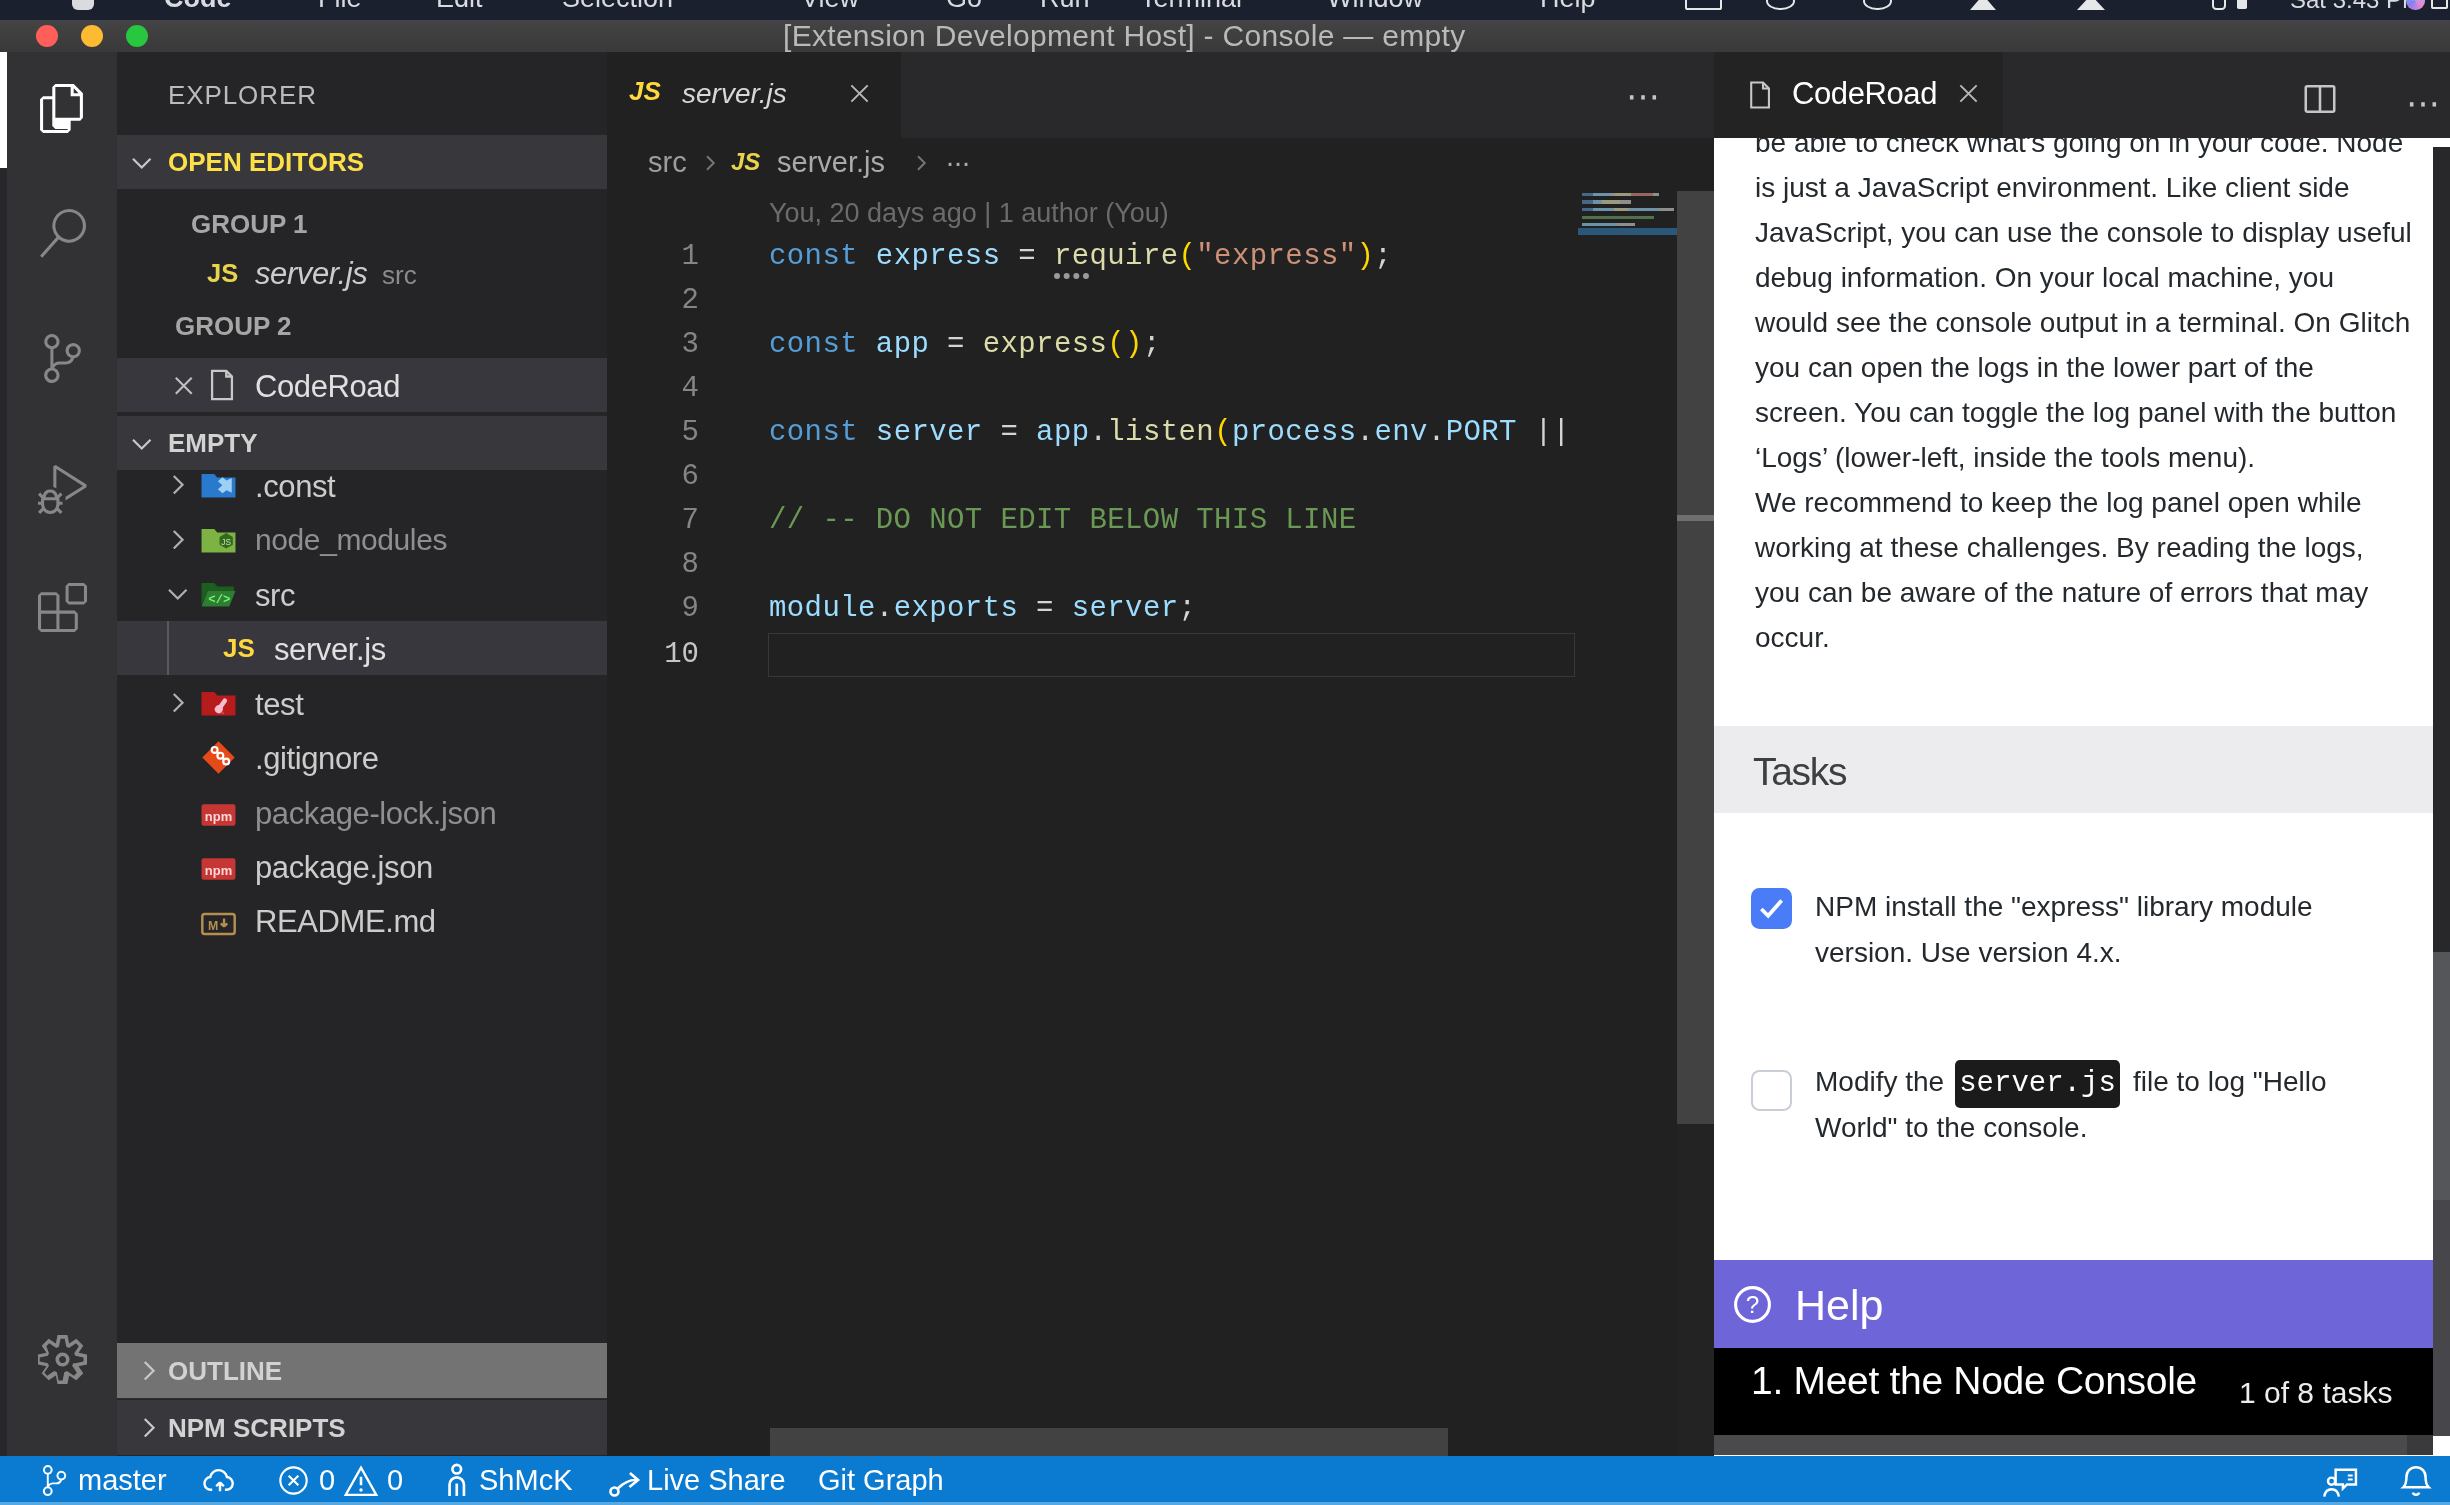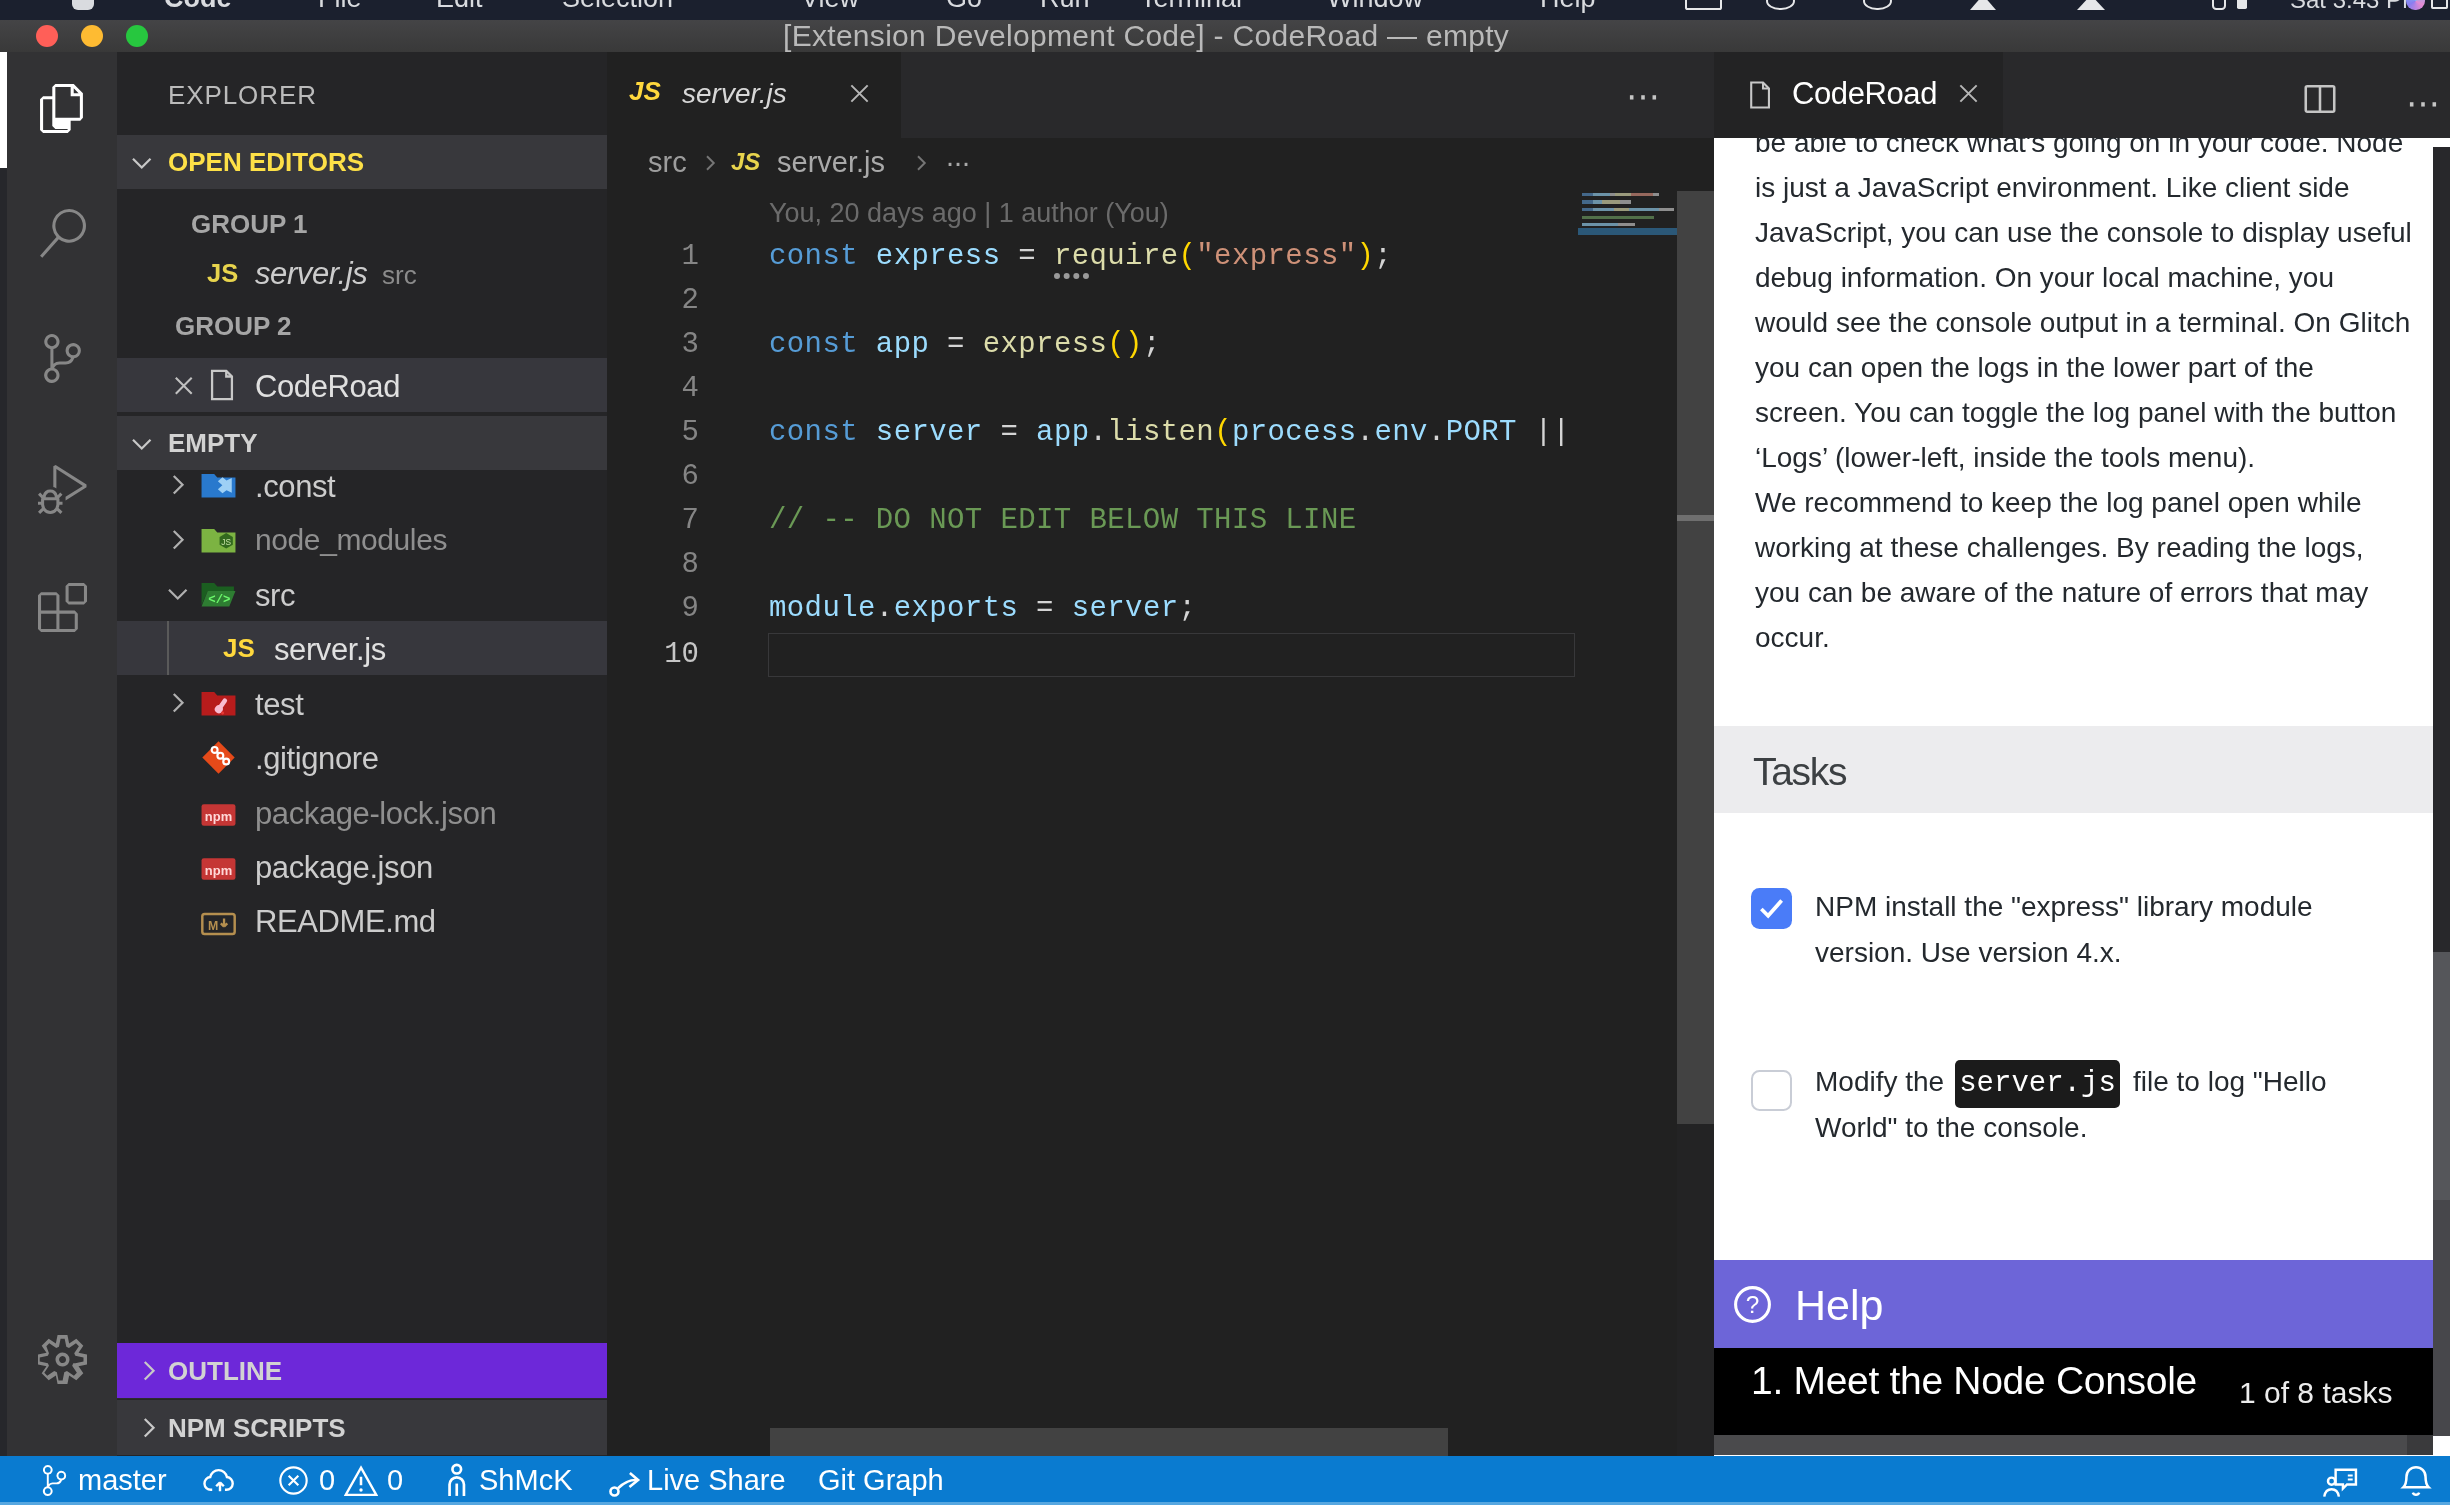--- a/index.html
+++ b/index.html
@@ -34,21 +34,21 @@
     <div class="abs" style="left:2212px;top:-6.8px;width:13.6px;height:17px;border:2.6px solid #e6e7e9;border-radius:4.3px;"></div>
     <div class="abs" style="left:2237px;top:-6.8px;width:10.2px;height:15.3px;background:#e6e7e9;border-radius:1.7px;"></div>
     <div class="abs" style="left:2406px;top:-8.5px;width:18.7px;height:18.7px;border-radius:50%;background:conic-gradient(#7db6f5,#e58ad2,#8a7df0,#7db6f5);"></div>
     <div class="abs" style="left:2431px;top:-5.1px;width:17px;height:13.6px;border:2.6px solid #e6e7e9;border-radius:1.7px;"></div>
   </div>
 
   <div class="abs" id="titlebar" style="left:0;top:19.6px;width:2450px;height:32px;background:linear-gradient(#444446,#393939);overflow:hidden;">
     <div class="abs" style="left:36px;top:5.1px;width:22px;height:22px;border-radius:50%;background:#ff5f58;"></div>
     <div class="abs" style="left:81px;top:5.1px;width:22px;height:22px;border-radius:50%;background:#febb32;"></div>
     <div class="abs" style="left:126px;top:5.1px;width:22px;height:22px;border-radius:50%;background:#27c73f;"></div>
-    <div class="abs" style="left:783px;top:0;width:766px;height:32px;line-height:32px;color:#b9b9b9;font-size:30px;letter-spacing:0.3px;white-space:nowrap;">[Extension Development Code] - CodeRoad — empty</div>
+    <div class="abs" style="left:783px;top:0;width:766px;height:32px;line-height:32px;color:#b9b9b9;font-size:30px;letter-spacing:0.3px;white-space:nowrap;">[Extension Development Host] - Console — empty</div>
   </div>
 
   <div class="abs" style="left:0;top:52px;width:6.8px;height:116px;background:#ffffff;"></div>
   <div class="abs" style="left:0;top:168px;width:6.8px;height:1288px;background:#26272b;"></div>
 
   <div class="abs" id="actbar" style="left:6.8px;top:52px;width:111px;height:1404px;background:#323234;">
     <svg class="abs" style="left:31px;top:32px;" width="49" height="49" viewBox="0 0 24 24" fill="#ffffff">
         <path d="M17.5 0h-9L7 1.5V6H2.5L1 7.5v15.07L2.5 24h12.07L16 22.57V18h4.7l1.3-1.43V4.5L17.5 0zm0 2.12l2.38 2.38H17.5V2.12zm-3 20.38h-12v-15H7v13.07l1.5 1.43h6v.5zm6-6h-12v-15H16V6h4.5v10.5z"></path>
       </svg>
     <svg class="abs" style="left:31px;top:157px;" width="49" height="49" viewBox="0 0 24 24" fill="#878787">
@@ -170,21 +170,21 @@
       </svg>
     <div class="abs" style="left:138px;top:798px;color:#cccccc;font-size:31px;letter-spacing:-0.4px;">package.json</div>
 
     <svg class="abs" style="left:83px;top:856px;" width="37" height="32" viewBox="0 0 24 20">
         <rect x="1.5" y="3.5" width="21" height="13" rx="1.5" fill="none" stroke="#b58f4f" stroke-width="1.6"></rect>
         <text x="8.6" y="13.6" font-size="8" fill="#b58f4f" text-anchor="middle" font-family="Liberation Sans" font-weight="bold">M</text>
         <path d="M15.6 6.5v5.2m0 0l-2.1-2.1m2.1 2.1l2.1-2.1" stroke="#b58f4f" stroke-width="1.5" fill="none"></path>
       </svg>
     <div class="abs" style="left:138px;top:852px;color:#cccccc;font-size:31px;letter-spacing:-0.4px;">README.md</div>
 
-    <div class="abs" style="left:0;top:1291px;width:490px;height:56px;background:#6d28d9;border-bottom:1.7px solid #2c2c2e;">
+    <div class="abs" style="left:0;top:1291px;width:490px;height:56px;background:#737373;border-bottom:1.7px solid #2c2c2e;">
       <svg class="abs" style="left:18.7px;top:15.3px;" width="25.5" height="25.5" viewBox="0 0 16 16">
           <path d="M5.5 2.5 11 8l-5.5 5.5" stroke="#c8c8c8" stroke-width="1.4" fill="none"></path>
         </svg>
       <div class="abs" style="left:51px;top:12.8px;color:#d2d2d2;font-size:26px;font-weight:bold;">OUTLINE</div>
     </div>
     <div class="abs" style="left:0;top:1348px;width:490px;height:55px;background:#38383c;">
       <svg class="abs" style="left:18.7px;top:15.3px;" width="25.5" height="25.5" viewBox="0 0 16 16">
           <path d="M5.5 2.5 11 8l-5.5 5.5" stroke="#c8c8c8" stroke-width="1.4" fill="none"></path>
         </svg>
       <div class="abs" style="left:51px;top:12.8px;color:#d2d2d2;font-size:26px;font-weight:bold;">NPM SCRIPTS</div>

